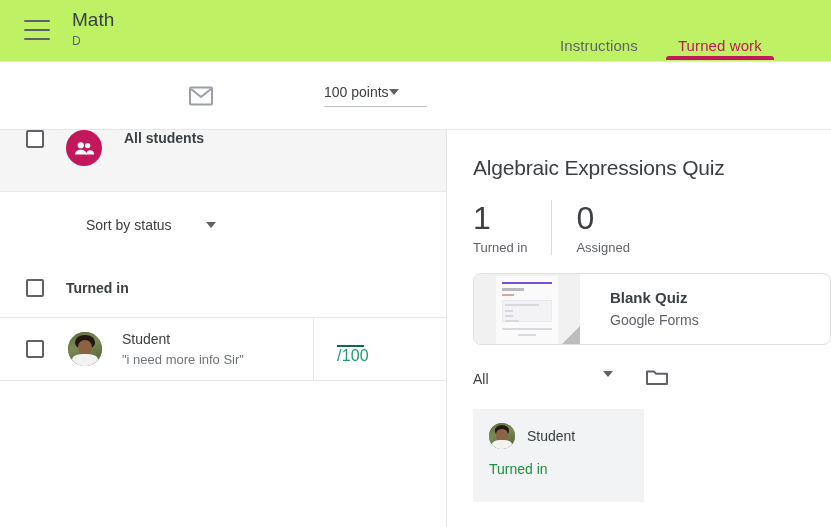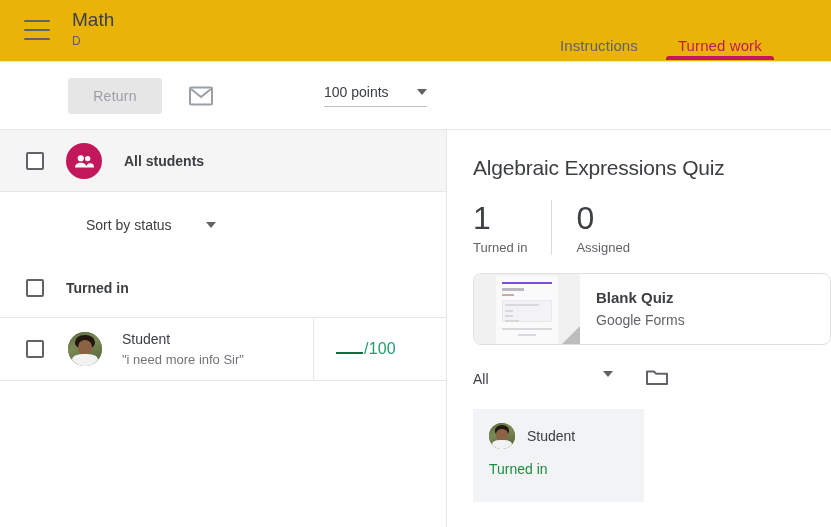--- a/index.html
+++ b/index.html
@@ -9,21 +9,21 @@
     background: #ffffff;
     font-family: "Liberation Sans", sans-serif;
     color: #3c4043;
     overflow: hidden;
   }
   .app { position: relative; width: 831px; height: 527px; background:#fff; }
 
   
   .header {
     position: absolute; top:0; left:0; width:831px; height:62px;
-    background:#eab308; border-bottom:1px solid #e4e6e8;
+    background:#bef264; border-bottom:1px solid #e4e6e8;
     display:flex; align-items:flex-start;
   }
   .hamburger {
     margin: 20px 0 0 24px; width:26px; height:20px;
     display:flex; flex-direction:column; justify-content:space-between;
     cursor:pointer;
   }
   .hamburger span { display:block; height:2px; width:26px; background:#5f6368; border-radius:1px; }
   .title-block { margin:8px 0 0 22px; }
   .course-title { font-size:19px; color:#3c4043; line-height:24px; font-weight:400; }
@@ -49,37 +49,37 @@
     position:absolute; left:68px; top:16px;
     width:94px; height:36px; border-radius:3px; background:#e6e6e6;
     color:#9aa0a6; font-size:14px; font-weight:500; letter-spacing:.25px;
     display:flex; align-items:center; justify-content:center; cursor:default;
     border:none;
   }
   .mail-icon { position:absolute; left:189px; top:24px; cursor:pointer; }
   .points-select {
     position:absolute; left:324px; top:22px; width:103px;
     border-bottom:1px solid #bdc1c6; padding-bottom:6px;
-    display:flex; align-items:center; justify-content:space-between; cursor:pointer;
+    display:flex; align-items:center; cursor:pointer;
   }
   .points-select .label { font-size:14px; color:#3c4043; }
 
   .caret {
     width:0;height:0;border-left:5px solid transparent;border-right:5px solid transparent;
     border-top:6px solid #5f6368;
   }
 
   
   .left-pane {
     position:absolute; top:130px; left:0; width:447px; height:397px;
     background:#fff; border-right:1px solid #e4e6e8; overflow:hidden;
   }
   .row-all {
     height:62px; background:#f5f5f5; border-bottom:1px solid #e4e6e8;
-    display:flex; align-items:center;
+    display:flex; align-items:flex-start;
   }
   .cbox {
     width:18px; height:18px; border:2px solid #5f6368; border-radius:2px;
     margin-left:26px; flex:none; background:#fff; cursor:pointer;
   }
   .all-avatar {
     width:36px; height:36px; border-radius:50%; background:#c2185b;
     margin-left:22px; display:flex; align-items:center; justify-content:center; flex:none;
   }
   .row-all .name { margin-left:22px; font-size:14px; font-weight:700; color:#3c4043; }
@@ -104,21 +104,21 @@
     width:34px; height:34px; border-radius:50%; margin-left:24px; flex:none;
     overflow:hidden; position:relative; background:#6c7b4e;
   }
   .stu-text { margin-left:20px; }
   .stu-name { font-size:14px; color:#3c4043; line-height:19px; }
   .stu-comment { font-size:13px; color:#70757a; line-height:18px; margin-top:2px; }
   .grade-cell {
     position:absolute; left:313px; top:0; bottom:0; width:134px;
     border-left:1px solid #e4e6e8; display:flex; align-items:center;
   }
-  .grade-inner { margin-left:22px; font-size:16px; display:flex; align-items:baseline; }
+  .grade-inner { margin-left:22px; font-size:16px; display:flex; align-items:baseline;flex-direction:column; }
   .grade-blank {
     display:inline-block; width:27px; border-bottom:2px solid #0b6e3c; height:13px;
     cursor:text;
   }
   .grade-max { color:#1e9e6a; margin-left:1px; letter-spacing:.2px; }
 
   
   .right-pane {
     position:absolute; top:130px; left:448px; width:383px; height:397px;
     background:#fff; padding:0; overflow:hidden;
@@ -143,21 +143,21 @@
   .thumb-page {
     position:absolute; left:22px; top:2px; width:62px; height:68px; background:#fafafa;
   }
   .thumb-bar { position:absolute; left:28px; top:8px; width:50px; height:2px; background:#7b4fcf; }
   .thumb-l { position:absolute; background:#d8d8dd; height:2px; }
   .thumb-box { position:absolute; left:28px; top:20px; width:50px; height:24px; background:#f3f3f6; border:1px solid #e8e8ee; }
   .corner-gray {
     position:absolute; right:0; bottom:0; width:0; height:0;
     border-left:18px solid transparent; border-bottom:18px solid #bdbdbd;
   }
-  .attach-text { margin-left:16px; }
+  .attach-text { margin-left:30px; }
   .attach-name { font-size:15px; font-weight:700; color:#3c4043; line-height:20px; }
   .attach-type { font-size:14px; color:#5f6368; line-height:20px; margin-top:2px; }
 
   .filter-row { margin:22px 0 0 25px; display:flex; align-items:center; }
   .filter-select {
     width:140px; display:flex; align-items:flex-start; justify-content:space-between; cursor:pointer;
   }
   .filter-select .label { font-size:14px; color:#3c4043; }
   .folder-icon { margin-left:32px; cursor:pointer; }
 
@@ -202,21 +202,20 @@
         <span>Instructions</span>
       </div>
       <div class="tab active">
         <span>Turned work</span>
         <span class="tab-underline"></span>
       </div>
     </div>
   </div>
 
   <div class="toolbar">
-    <button class="return-btn">Return</button>
 
     <div class="mail-icon">
       <svg width="24" height="20" viewBox="0 0 24 20">
         <rect x="1" y="1.5" width="22" height="17" rx="1" fill="none" stroke="#9aa0a6" stroke-width="2"></rect>
         <path d="M2 3 L12 11 L22 3" fill="none" stroke="#9aa0a6" stroke-width="2"></path>
       </svg>
     </div>
 
     <div class="points-select">
       <span class="label">100 points</span>

